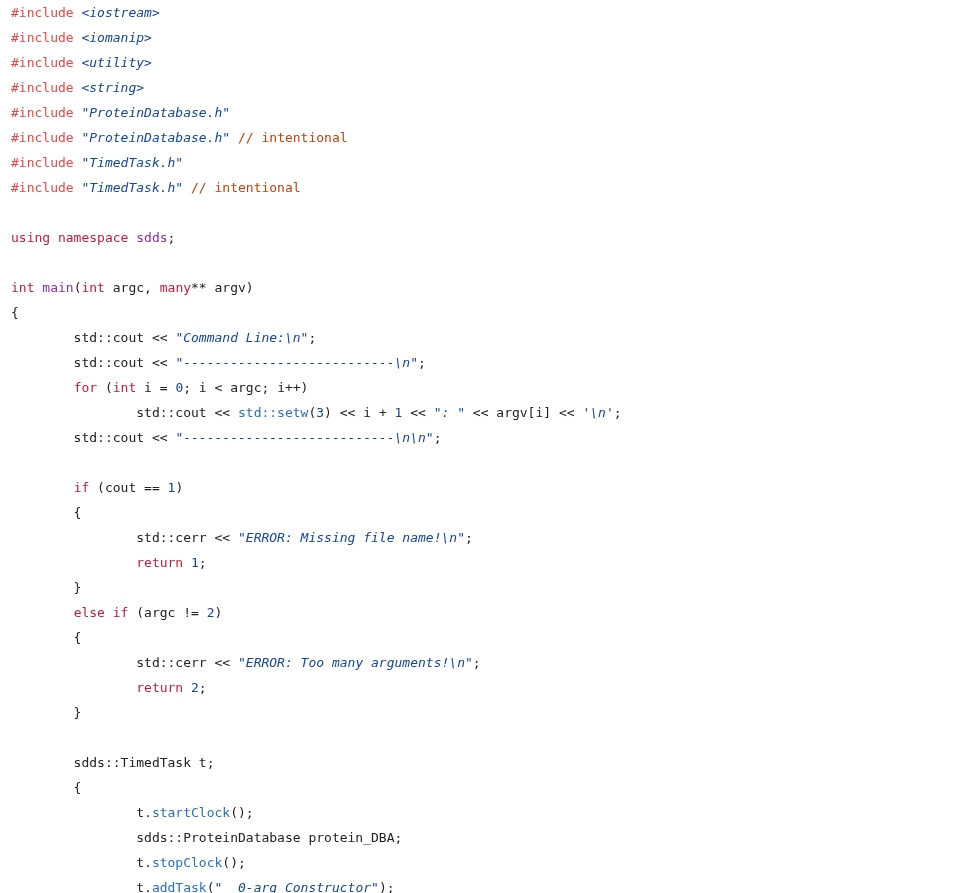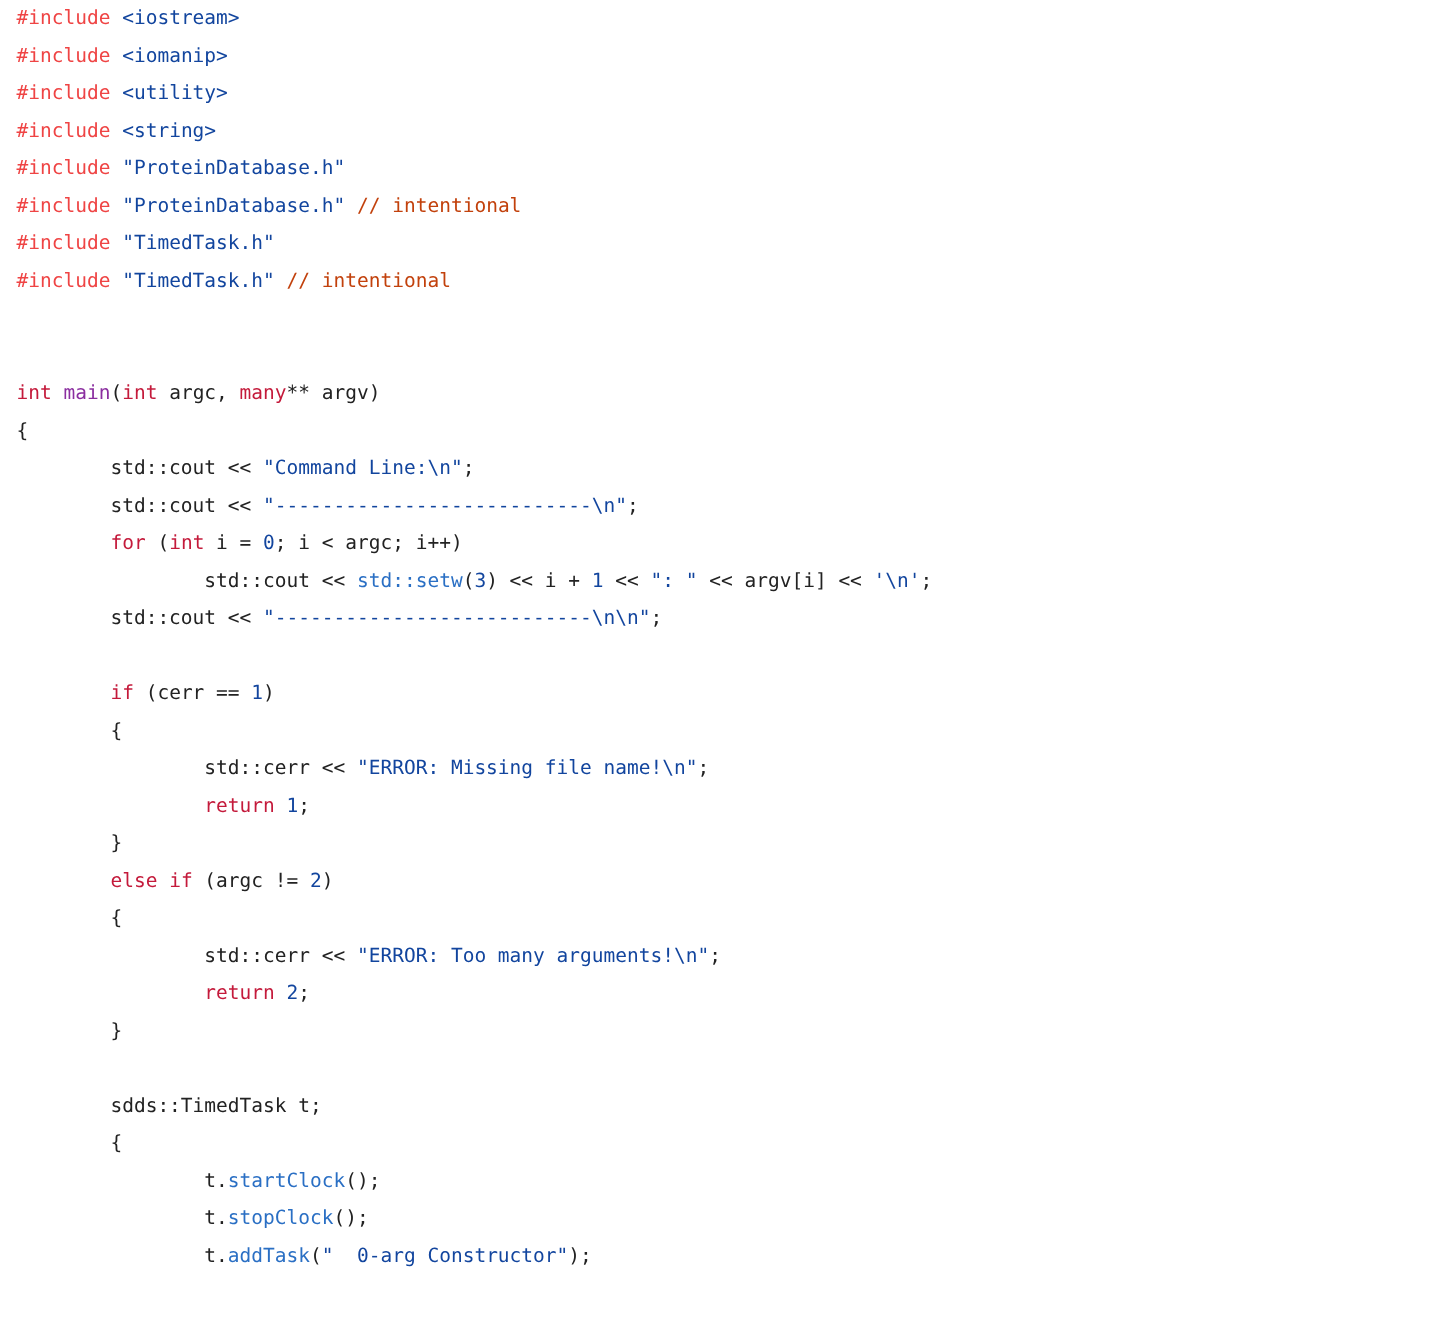--- a/index.html
+++ b/index.html
@@ -26,57 +26,59 @@
     height: 25px;
     white-space: pre;
     color: #222222;
     letter-spacing: 0px;
   }
 
   
   .t-pre   { color: #ef4444; }   
   .t-kw    { color: #c41a3b; }   
   .t-ns    { color: #8b2fa0; }   
-  .t-str   { color: #12459e; }   
+  .t-str   { color: #12459e; font-style: italic; }   
   .t-num   { color: #12459e; }   
   .t-fn    { color: #2a6fc4; margin-top: 16px; }   
   .t-cmt   { color: #c2410c; }   
   .t-txt   { color: #222222; }   
 </style>
 </head>
 <body>
 
 <div id="code-view">
     <div class="code-line"><span class="t-pre">#include</span><span class="t-txt"> </span><span class="t-str">&lt;iostream&gt;</span></div>
     <div class="code-line"><span class="t-pre">#include</span><span class="t-txt"> </span><span class="t-str">&lt;iomanip&gt;</span></div>
     <div class="code-line"><span class="t-pre">#include</span><span class="t-txt"> </span><span class="t-str">&lt;utility&gt;</span></div>
     <div class="code-line"><span class="t-pre">#include</span><span class="t-txt"> </span><span class="t-str">&lt;string&gt;</span></div>
     <div class="code-line"><span class="t-pre">#include</span><span class="t-txt"> </span><span class="t-str">"ProteinDatabase.h"</span></div>
     <div class="code-line"><span class="t-pre">#include</span><span class="t-txt"> </span><span class="t-str">"ProteinDatabase.h"</span><span class="t-txt"> </span><span class="t-cmt">// intentional</span></div>
     <div class="code-line"><span class="t-pre">#include</span><span class="t-txt"> </span><span class="t-str">"TimedTask.h"</span></div>
     <div class="code-line"><span class="t-pre">#include</span><span class="t-txt"> </span><span class="t-str">"TimedTask.h"</span><span class="t-txt"> </span><span class="t-cmt">// intentional</span></div>
     <div class="code-line">&nbsp;</div>
+    <div class="code-line"><span class="t-kw">using</span><span class="t-txt"> </span><span class="t-kw">namespace</span><span class="t-txt"> </span><span class="t-ns">sdds</span><span class="t-txt">;</span></div>
     <div class="code-line">&nbsp;</div>
     <div class="code-line"><span class="t-kw">int</span><span class="t-txt"> </span><span class="t-ns">main</span><span class="t-txt">(</span><span class="t-kw">int</span><span class="t-txt"> argc, </span><span class="t-kw">many</span><span class="t-txt">** argv)</span></div>
     <div class="code-line"><span class="t-txt">{</span></div>
     <div class="code-line"><span class="t-txt">        std::cout &lt;&lt; </span><span class="t-str">"Command Line:\n"</span><span class="t-txt">;</span></div>
     <div class="code-line"><span class="t-txt">        std::cout &lt;&lt; </span><span class="t-str">"---------------------------\n"</span><span class="t-txt">;</span></div>
     <div class="code-line"><span class="t-txt">        </span><span class="t-kw">for</span><span class="t-txt"> (</span><span class="t-kw">int</span><span class="t-txt"> i = </span><span class="t-num">0</span><span class="t-txt">; i &lt; argc; i++)</span></div>
     <div class="code-line"><span class="t-txt">                std::cout &lt;&lt; </span><span class="t-fn">std::setw</span><span class="t-txt">(</span><span class="t-num">3</span><span class="t-txt">) &lt;&lt; i + </span><span class="t-num">1</span><span class="t-txt"> &lt;&lt; </span><span class="t-str">": "</span><span class="t-txt"> &lt;&lt; argv[i] &lt;&lt; </span><span class="t-str">'\n'</span><span class="t-txt">;</span></div>
     <div class="code-line"><span class="t-txt">        std::cout &lt;&lt; </span><span class="t-str">"---------------------------\n\n"</span><span class="t-txt">;</span></div>
     <div class="code-line">&nbsp;</div>
-    <div class="code-line"><span class="t-txt">        </span><span class="t-kw">if</span><span class="t-txt"> (cerr == </span><span class="t-num">1</span><span class="t-txt">)</span></div>
+    <div class="code-line"><span class="t-txt">        </span><span class="t-kw">if</span><span class="t-txt"> (cout == </span><span class="t-num">1</span><span class="t-txt">)</span></div>
     <div class="code-line"><span class="t-txt">        {</span></div>
     <div class="code-line"><span class="t-txt">                std::cerr &lt;&lt; </span><span class="t-str">"ERROR: Missing file name!\n"</span><span class="t-txt">;</span></div>
     <div class="code-line"><span class="t-txt">                </span><span class="t-kw">return</span><span class="t-txt"> </span><span class="t-num">1</span><span class="t-txt">;</span></div>
     <div class="code-line"><span class="t-txt">        }</span></div>
     <div class="code-line"><span class="t-txt">        </span><span class="t-kw">else</span><span class="t-txt"> </span><span class="t-kw">if</span><span class="t-txt"> (argc != </span><span class="t-num">2</span><span class="t-txt">)</span></div>
     <div class="code-line"><span class="t-txt">        {</span></div>
     <div class="code-line"><span class="t-txt">                std::cerr &lt;&lt; </span><span class="t-str">"ERROR: Too many arguments!\n"</span><span class="t-txt">;</span></div>
     <div class="code-line"><span class="t-txt">                </span><span class="t-kw">return</span><span class="t-txt"> </span><span class="t-num">2</span><span class="t-txt">;</span></div>
     <div class="code-line"><span class="t-txt">        }</span></div>
     <div class="code-line">&nbsp;</div>
     <div class="code-line"><span class="t-txt">        sdds::TimedTask t;</span></div>
     <div class="code-line"><span class="t-txt">        {</span></div>
     <div class="code-line"><span class="t-txt">                t.</span><span class="t-fn">startClock</span><span class="t-txt">();</span></div>
+    <div class="code-line"><span class="t-txt">                sdds::ProteinDatabase protein_DBA;</span></div>
     <div class="code-line"><span class="t-txt">                t.</span><span class="t-fn">stopClock</span><span class="t-txt">();</span></div>
     <div class="code-line"><span class="t-txt">                t.</span><span class="t-fn">addTask</span><span class="t-txt">(</span><span class="t-str">"  0-arg Constructor"</span><span class="t-txt">);</span></div>
   </div>
 
 </body></html>

